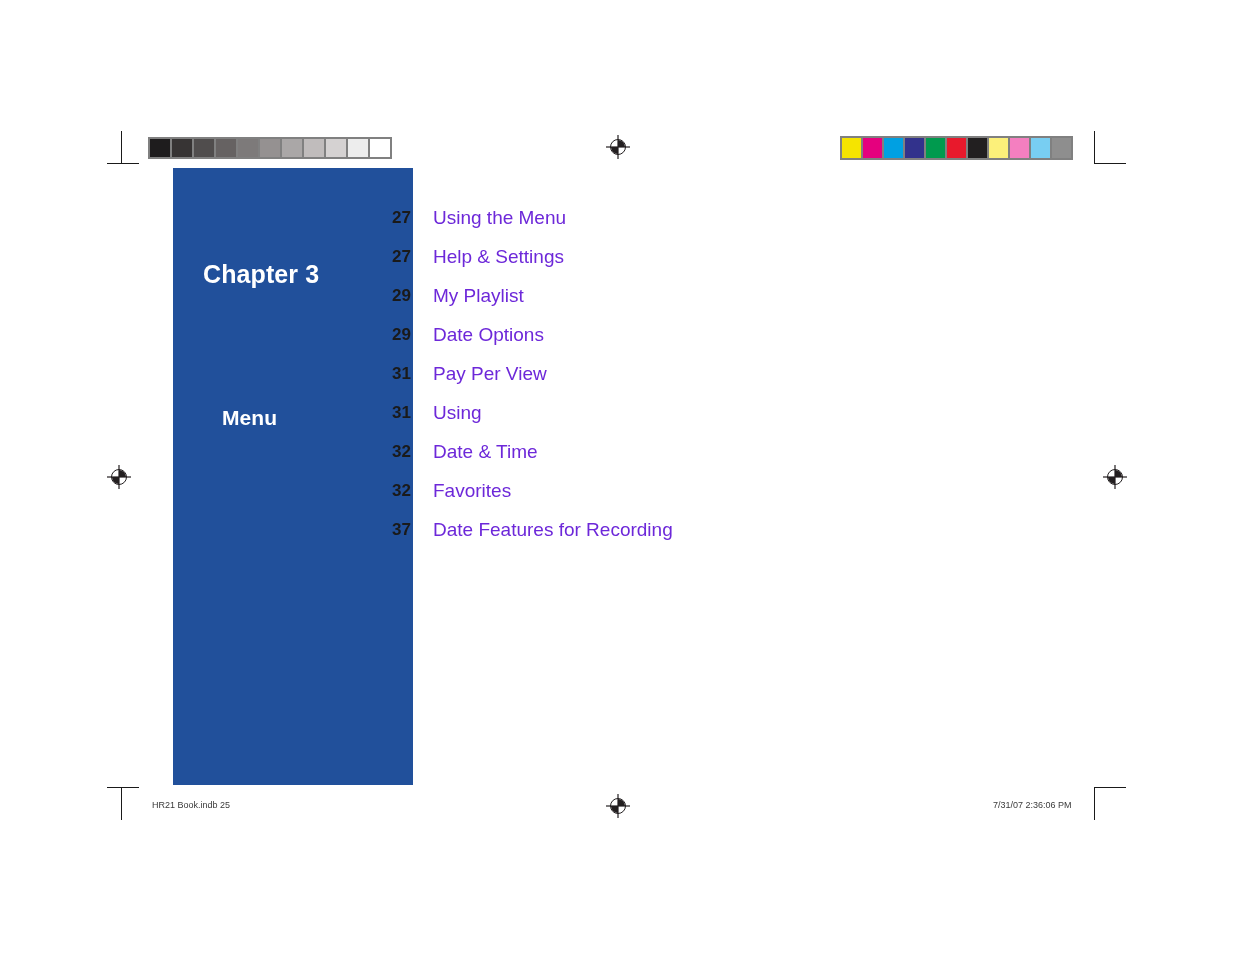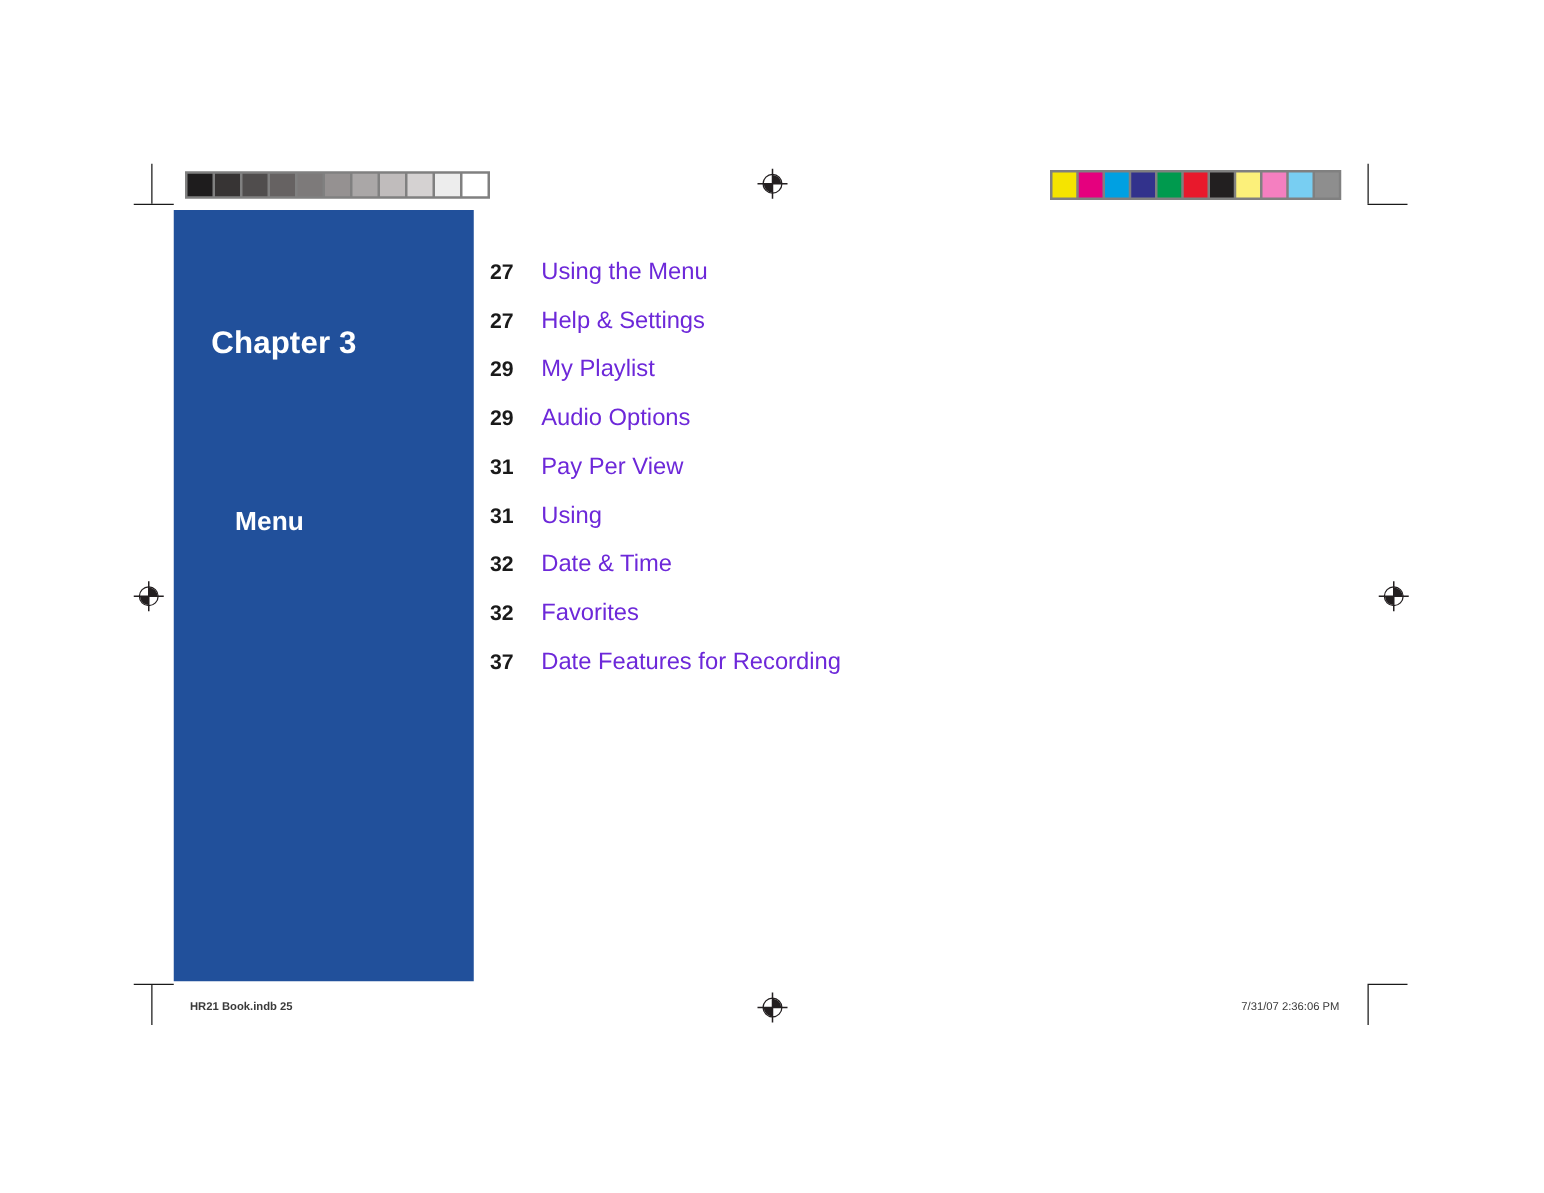--- a/index.html
+++ b/index.html
@@ -116,21 +116,21 @@
     white-space: nowrap;
   }
 
   
   .footer-text {
     position: absolute;
     font-size: 9px;
     color: #3a3a3a;
     white-space: nowrap;
   }
-  #footer-left  { left: 152px; top: 800px; font-weight: bold; }
+  #footer-left  { left: 152px; top: 800px; }
   #footer-right { left: 993px; top: 800px; }
 </style>
 </head>
 <body>
 
 <div id="page">
 
   <div class="crop-v" style="left:121px; top:131px; height:32px;"></div>
   <div class="crop-h" style="left:107px; top:163px; width:32px;"></div>
 
@@ -204,41 +204,41 @@
       <div class="sw" style="background: rgb(50, 50, 140);"></div>
       <div class="sw" style="background: rgb(0, 154, 78);"></div>
       <div class="sw" style="background: rgb(232, 25, 44);"></div>
       <div class="sw" style="background: rgb(34, 31, 32);"></div>
       <div class="sw" style="background: rgb(252, 240, 122);"></div>
       <div class="sw" style="background: rgb(244, 127, 192);"></div>
       <div class="sw" style="background: rgb(120, 206, 242);"></div>
       <div class="sw" style="background: rgb(142, 142, 142);"></div>
     </div>
 
-  <div id="chapter-panel" style="background: rgb(33, 80, 155);">
+  <div id="chapter-panel" style="background: rgb(33, 80, 155); margin-left: 34px;">
     <div id="chapter-title">Chapter 3</div>
     <div id="chapter-subtitle">Menu</div>
   </div>
 
   <div id="toc">
       <div class="toc-row">
         <span class="toc-page">27</span>
         <span class="toc-label">Using the Menu</span>
       </div>
       <div class="toc-row">
         <span class="toc-page">27</span>
         <span class="toc-label">Help &amp; Settings</span>
       </div>
       <div class="toc-row">
         <span class="toc-page">29</span>
         <span class="toc-label">My Playlist</span>
       </div>
       <div class="toc-row">
         <span class="toc-page">29</span>
-        <span class="toc-label">Audio Options</span>
+        <span class="toc-label">Date Options</span>
       </div>
       <div class="toc-row">
         <span class="toc-page">31</span>
         <span class="toc-label">Pay Per View</span>
       </div>
       <div class="toc-row">
         <span class="toc-page">31</span>
         <span class="toc-label">Using</span>
       </div>
       <div class="toc-row">

